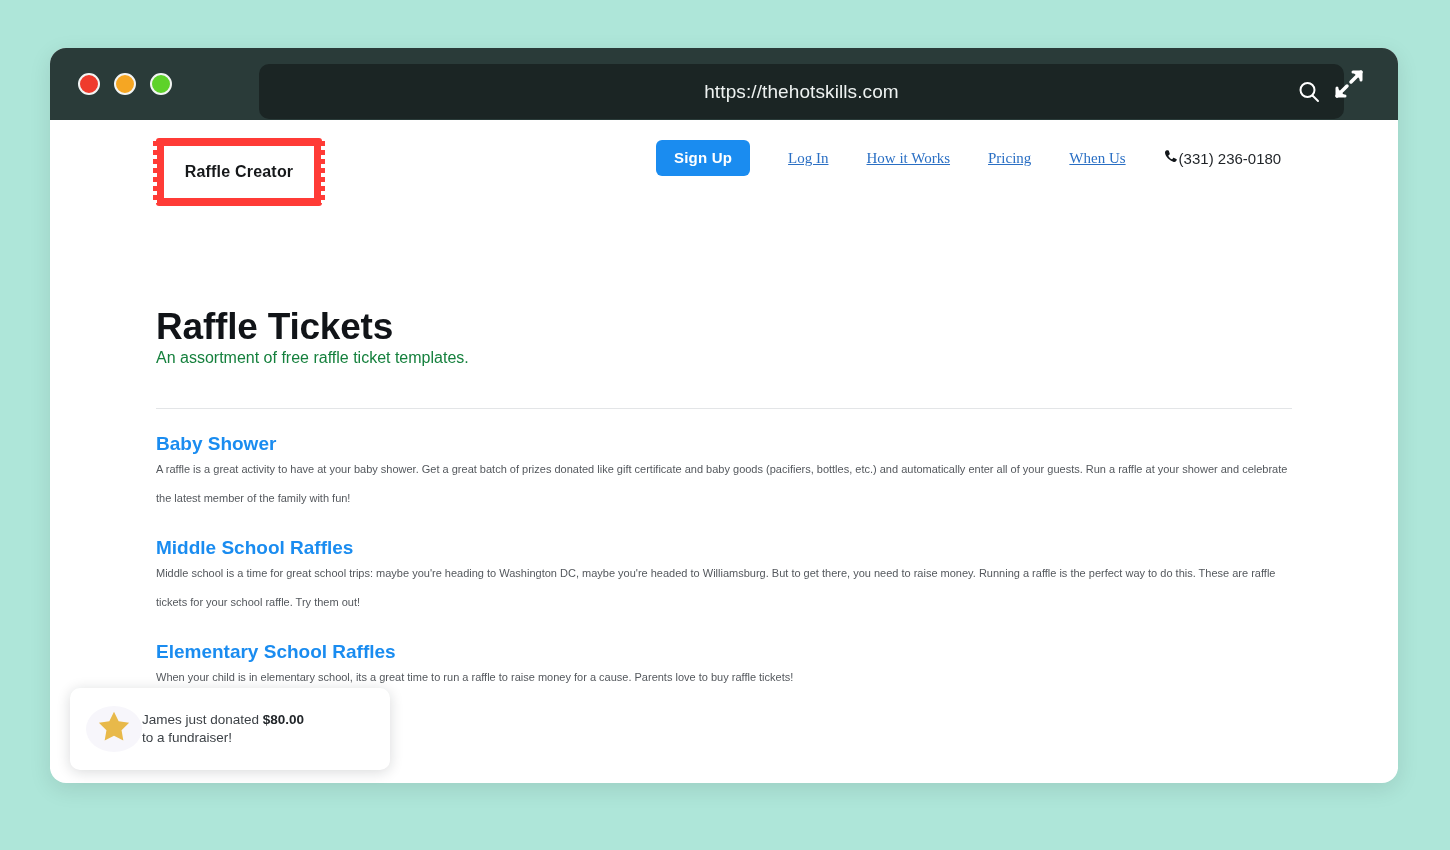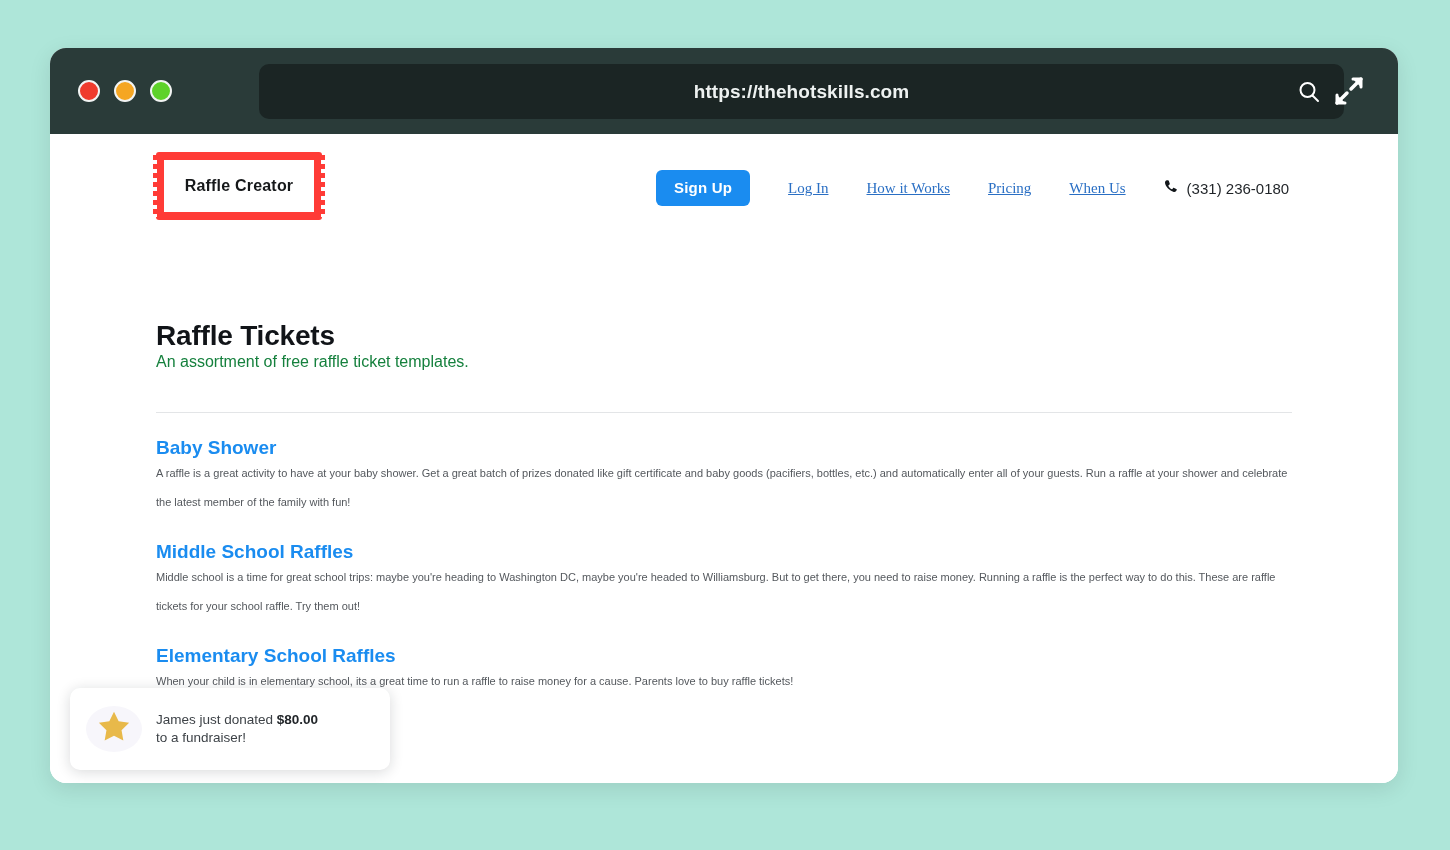--- a/index.html
+++ b/index.html
@@ -24,26 +24,25 @@
     width: 1348px;
     height: 735px;
     border-radius: 16px;
     background: #ffffff;
     overflow: hidden;
     box-shadow: 0 6px 22px rgba(0,0,0,0.10);
   }
 
   .browser-chrome {
     position: relative;
-    height: 86px;
+    height: 72px;
     background: #2a3b39;
     display: flex;
     align-items: center;
     padding: 0 26px 0 28px;
-    font-weight: bold;
   }
 
   .traffic-lights {
     display: flex;
     align-items: center;
     gap: 14px;
     flex: 0 0 auto;
   }
 
   .dot {
@@ -156,21 +155,21 @@
       to bottom,
       #ff3b36 0px, #ff3b36 5px,
       #ffffff 5px, #ffffff 9px);
   }
   .perf.left  { left: -3px; }
   .perf.right { right: -3px; }
 
   .nav {
     position: absolute;
     left: 606px;
-    top: 36px;
+    top: 20px;
     display: flex;
     align-items: center;
     gap: 0;
   }
 
   .btn-signup {
     background: #1a8cf0;
     color: #ffffff;
     font-size: 15px;
     font-weight: bold;
@@ -190,35 +189,35 @@
     text-decoration: underline;
     margin-left: 38px;
     white-space: nowrap;
     cursor: pointer;
     font-family: Liberation Serif, serif;
   }
 
   .phone {
     display: flex;
     align-items: center;
-    gap: 8px;
+    gap: 0;
     margin-left: 38px;
     color: #1f2327;
     font-size: 15px;
     white-space: nowrap;
   }
 
   
   .main {
     padding: 0 106px;
     position: relative;
   }
 
   .page-title {
-    font-size: 28px;
+    font-size: 37px;
     font-weight: bold;
     color: #111418;
     letter-spacing: -0.2px;
     margin-top: 36px;
   }
 
   .page-subtitle {
     font-size: 16px;
     color: #15803d;
     margin-top: 1px;
@@ -254,21 +253,20 @@
     left: 70px;
     top: 688px;
     width: 320px;
     height: 82px;
     background: #ffffff;
     border-radius: 10px;
     box-shadow: 0 2px 14px rgba(20,25,30,0.16);
     display: flex;
     align-items: center;
     padding: 0 16px;
-    gap: 14px;
     z-index: 50;
   }
 
   .toast-avatar {
     width: 56px;
     height: 46px;
     border-radius: 50%;
     background: #f7f6fb;
     display: flex;
     align-items: center;

